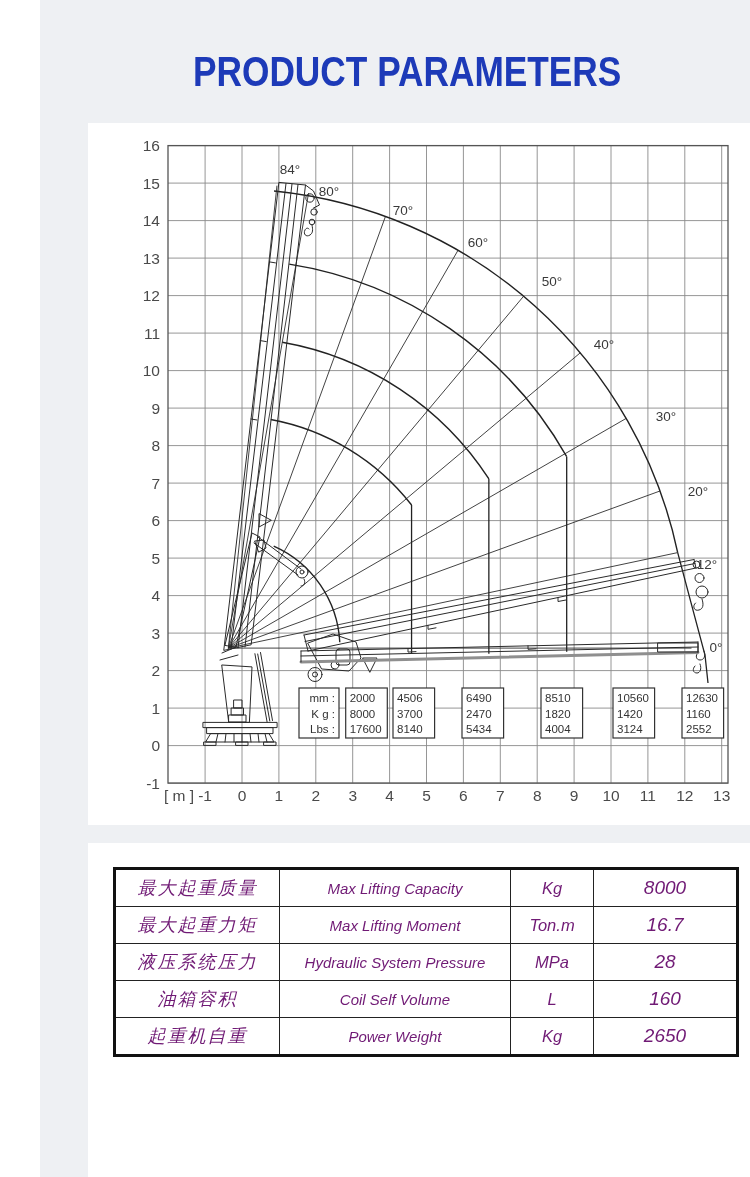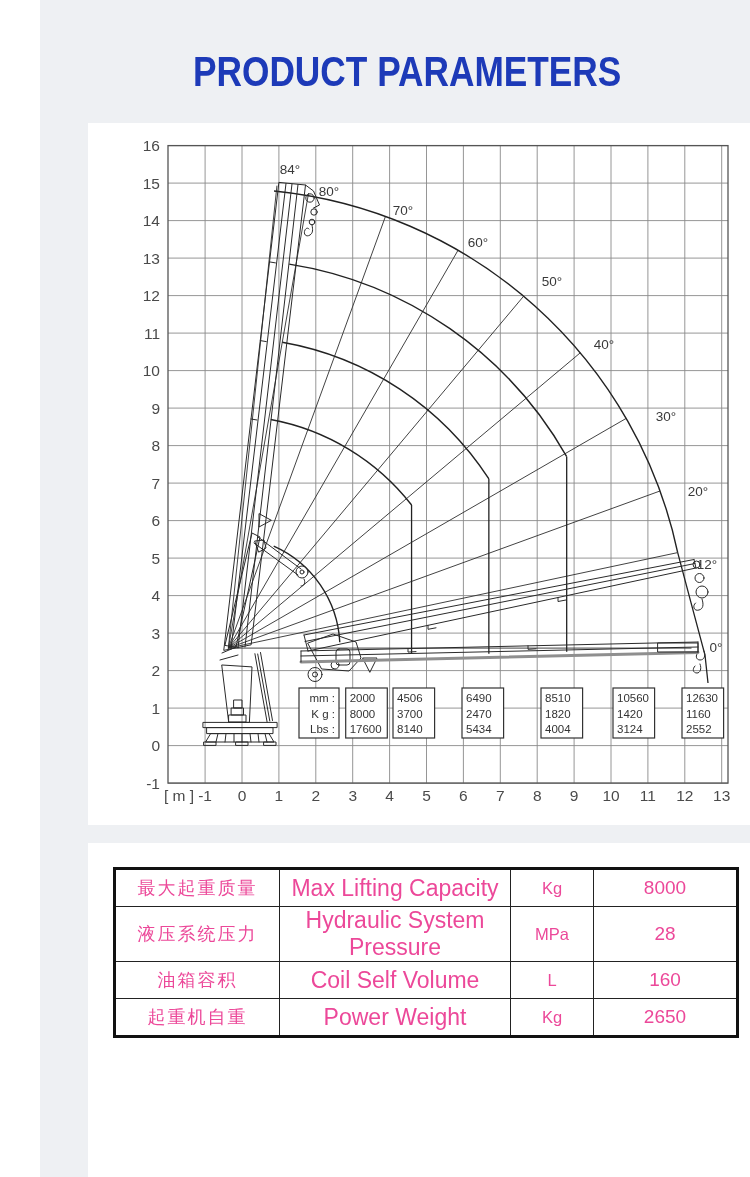--- a/index.html
+++ b/index.html
@@ -12,24 +12,24 @@
   #chart-panel{left:48px;top:123px;width:654px;height:702px;}
   #table-panel{left:48px;top:843px;width:654px;height:334px;}
   svg text{font-family:"Liberation Sans",sans-serif;}
   .tick{font-size:15.5px;fill:#4a4a4a;}
   .axis-unit{font-size:15.5px;fill:#4a4a4a;}
   .ang{font-size:13.5px;fill:#3a3a3a;}
   .boxtxt{font-size:11.5px;fill:#333;}
   .spec{position:absolute;left:25px;top:24px;border-collapse:collapse;
         table-layout:fixed;width:601px;}
   .spec td{border:1.5px solid #222;height:36px;text-align:center;
-           vertical-align:middle;color:#ec4899;background:#fff;padding:0 2px;}
+           vertical-align:middle;color:#701a75;background:#fff;padding:0 2px;font-style:italic;}
   .spec{border:3px solid #111;}
   .c-cn{width:159px;font-size:18px;letter-spacing:2px;}
-  .c-en{width:226px;font-size:23px;}
+  .c-en{width:226px;font-size:15px;}
   .c-unit{width:78px;font-size:16.5px;}
   .c-val{width:138px;font-size:19px;}
 </style>
 </head>
 <body>
 
 <div class="page">
 
   <div class="title">PRODUCT PARAMETERS</div>
 
@@ -249,20 +249,26 @@
   <div class="panel" id="table-panel">
     <table class="spec">
       <tbody>
         <tr>
           <td class="c-cn">最大起重质量</td>
           <td class="c-en">Max Lifting Capacity</td>
           <td class="c-unit">Kg</td>
           <td class="c-val">8000</td>
         </tr>
         <tr>
+          <td class="c-cn">最大起重力矩</td>
+          <td class="c-en">Max Lifting Moment</td>
+          <td class="c-unit">Ton.m</td>
+          <td class="c-val">16.7</td>
+        </tr>
+        <tr>
           <td class="c-cn">液压系统压力</td>
           <td class="c-en">Hydraulic System Pressure</td>
           <td class="c-unit">MPa</td>
           <td class="c-val">28</td>
         </tr>
         <tr>
           <td class="c-cn">油箱容积</td>
           <td class="c-en">Coil Self Volume</td>
           <td class="c-unit">L</td>
           <td class="c-val">160</td>

